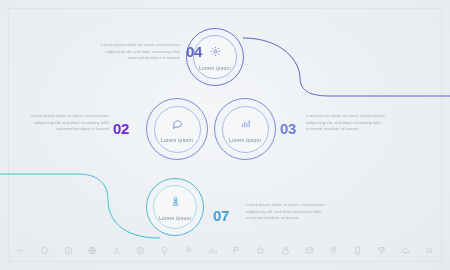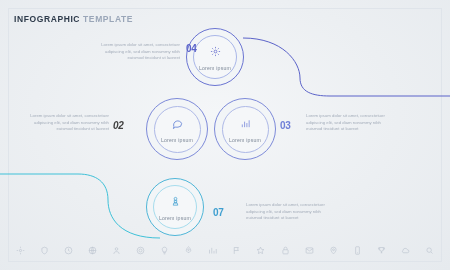--- a/index.html
+++ b/index.html
@@ -58,21 +58,21 @@
     margin-bottom:4px;
   }
   .node .ilabel{
     font-size:5.2px;
     color:#7f8a99;
     letter-spacing:.2px;
   }
 
   .num{
     position:absolute;
-    font-size:10px;
+    font-size:15px;
     font-weight:bold;
     letter-spacing:-.3px;
     z-index:7;
   }
 
   .txt{
     position:absolute;
     font-size:4.3px;
     line-height:1.55;
     color:#a4adba;
@@ -94,24 +94,20 @@
     line-height:0;
   }
 </style>
 </head>
 <body>
 
 <div id="page">
 
   <div class="frame"></div>
 
-  <div class="title">
-    <span>INFOGRAPHIC</span>
-    <span class="light">TEMPLATE</span>
-  </div>
 
   <svg class="lines" viewBox="0 0 450 270">
 
     <path d="M243,38 C283,38 300,62 300,78 C300,92 312,96 330,96 L450,96" fill="none" stroke="#5b63c9" stroke-width="1"></path>
 
     <path d="M160,238 C120,238 108,218 108,200 C108,182 96,174 78,174 L0,174" fill="none" stroke="#3fc1d8" stroke-width="1"></path>
   </svg>
 
   <div class="node" style="left:186px;top:28px;width:58px;height:58px;border:1px solid #6a74d2;">
     <div class="inner" style="width:44px;height:44px;border:1px solid #a9b6e8;">
@@ -130,21 +126,21 @@
   <div class="node" style="left:146px;top:98px;width:62px;height:62px;border:1px solid #7d8ad9;">
     <div class="inner" style="width:47px;height:47px;border:1px solid #aeb9e7;">
       <span class="ico">
         <svg width="11" height="11" viewBox="0 0 24 24" fill="none" stroke="#4e72d0" stroke-width="1.6">
           <path d="M21 12a8 8 0 0 1-8 8H7l-4 3 1.2-4.2A8 8 0 1 1 21 12z"></path>
         </svg>
       </span>
       <span class="ilabel">Lorem ipsum</span>
     </div>
   </div>
-  <div class="num" style="left:113px;top:120px;color:#404040;font-style:italic;">02</div>
+  <div class="num" style="left:113px;top:120px;color:#6d28d9;">02</div>
   <div class="txt right" style="left:29px;top:113px;width:80px;">Lorem ipsum dolor sit amet, consectetuer adipiscing elit, sed diam nonummy nibh euismod tincidunt ut laoreet</div>
 
   <div class="node" style="left:214px;top:98px;width:62px;height:62px;border:1px solid #7d8ad9;">
     <div class="inner" style="width:47px;height:47px;border:1px solid #aeb9e7;">
       <span class="ico">
         <svg width="11" height="11" viewBox="0 0 24 24" fill="none" stroke="#6f7fd8" stroke-width="1.6">
           <path d="M5 20v-6M10 20V8M15 20v-9M20 20V5"></path>
         </svg>
       </span>
       <span class="ilabel">Lorem ipsum</span>

